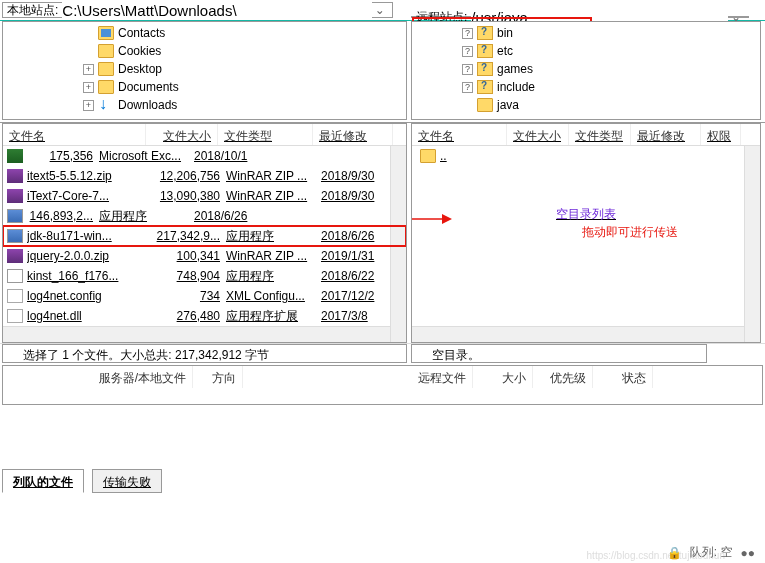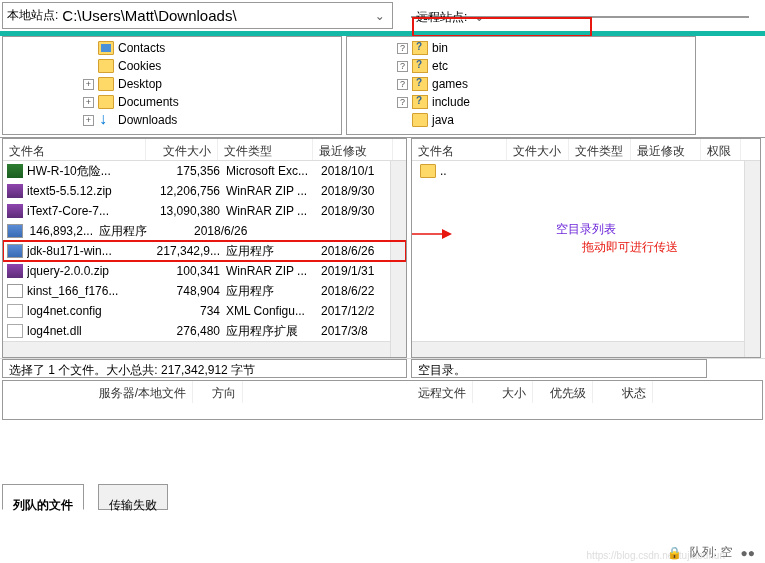--- a/index.html
+++ b/index.html
@@ -1,41 +1,41 @@
 <!DOCTYPE html>
 <html><head>
 <meta charset="utf-8">
 <style>
 * { box-sizing: border-box; margin: 0; padding: 0; font-family: "Microsoft YaHei", Arial, sans-serif; font-size: 12px; }
 body { background: #fff; width: 765px; height: 563px; overflow: hidden; position: relative; }
-.top-row { display: flex; height: 36px; border-bottom: 5px solid #14b8a6; }
+.top-row { display: flex; height: 21px; border-bottom: 1px solid #14b8a6; }
 .top-cell { display: flex; align-items: center; padding: 0 4px; }
 .top-cell.left { width: 407px; border-right: 1px solid #ccc; border: 1px solid #999; margin: 2px; }
 .top-cell.right { width: 352px; border: 1px solid #999; margin: 16px; position: relative; }
 .top-label { color: #000; margin-right: 4px; }
 .top-input { flex: 1; border: none; outline: none; font-size: 15px; }
 .dropdown-arrow { width: 16px; text-align: center; color: #666; }
 .tree-row { display: flex; height: 102px; border-bottom: 1px solid #999; }
 .tree-pane { border: 1px solid #999; margin: 0 2px 2px 2px; overflow: hidden; background: #fff; position: relative; }
-.tree-pane.left { width: 340px; }
+.tree-pane.left { width: 405px; }
 .tree-pane.right { width: 350px; }
 .tree-content { padding: 2px 0; }
 .tree-item { display: flex; align-items: center; height: 18px; padding-left: 80px; }
 .tree-pane.right .tree-item { padding-left: 50px; }
 .tree-toggle { width: 11px; height: 11px; border: 1px solid #999; margin-right: 4px; display: inline-flex; align-items: center; justify-content: center; font-size: 9px; line-height: 1; color: #555; background: #fff; }
 .tree-toggle.empty { border: none; }
 .tree-icon { width: 16px; height: 14px; margin-right: 4px; display: inline-block; }
 .folder-icon { background: #ffd968; border: 1px solid #d4a030; border-radius: 1px; position: relative; }
 .folder-icon.blue::after { content: ""; position: absolute; left: 2px; top: 2px; width: 10px; height: 8px; background: #4a90d9; }
 .folder-q { background: #ffd968; border: 1px solid #d4a030; position: relative; }
 .folder-q::after { content: "?"; position: absolute; left: 3px; top: -1px; font-size: 10px; color: #336699; font-weight: bold; }
 .download-icon { position: relative; }
 .download-icon::before { content: "↓"; color: #0078d7; font-size: 16px; font-weight: bold; position: absolute; left: 1px; top: -3px; }
 .tree-label { color: #000; }
-.mid-row { display: flex; height: 220px; }
+.mid-row { display: flex; height: 220px; text-decoration: underline; }
 .list-pane { border: 1px solid #999; margin: 0 2px; overflow: hidden; position: relative; background: #fff; }
 .list-pane.left { width: 405px; }
 .list-pane.right { width: 350px; }
 .list-header { display: flex; height: 22px; background: #fff; border-bottom: 1px solid #ddd; }
 .list-header-cell { padding: 4px 6px; border-right: 1px solid #eee; color: #333; }
 .list-body { overflow: hidden; }
 .list-row { display: flex; height: 20px; align-items: center; }
 .list-row.highlight { outline: 2px solid #e7160e; outline-offset: -1px; position: relative; z-index: 5; }
 .file-icon { width: 16px; height: 14px; margin: 0 4px; display: inline-block; }
 .fi-xlsx { background: linear-gradient(#2e7d32, #1b5e20); }
@@ -51,28 +51,28 @@
 .rcell-name { width: 95px; }
 .rcell-size { width: 62px; }
 .rcell-type { width: 62px; }
 .rcell-date { width: 70px; }
 .rcell-perm { width: 40px; }
 .parent-row { display: flex; align-items: center; height: 20px; padding-left: 4px; }
 .empty-list { text-align: center; padding-top: 40px; color: #6d28d9; }
 .red-text { color: #e7160e; position: absolute; left: 170px; top: 100px; }
 .arrow-svg { position: absolute; left: -30px; top: 80px; }
 .status-row { display: flex; height: 20px; border-top: 1px solid #ddd; }
-.status-cell { padding: 2px 6px; border: 1px solid #999; margin: 0 2px; }
+.status-cell { padding: 2px 20px; border: 1px solid #999; margin: 0 2px; }
 .status-cell.left { width: 405px; }
 .status-cell.right { width: 296px; }
 .queue-row { height: 40px; border: 1px solid #999; margin: 2px; display: flex; background: #fff; }
 .queue-header { display: flex; height: 22px; width: 100%; text-align: right; }
 .queue-header-cell { padding: 4px 6px; border-right: 1px solid #eee; color: #333; }
 .tabs-row { display: flex; height: 24px; margin: 2px; }
-.tab { padding: 12px 10px; border: 1px solid #999; background: #f0f0f0; margin-right: 14px; }
+.tab { padding: 4px 10px; border: 1px solid #999; background: #f0f0f0; margin-right: 8px; text-decoration: underline; }
 .tab.active { background: #fff; font-weight: bold; border-bottom: 1px solid #fff; }
 .bottom-status { position: absolute; bottom: 2px; right: 10px; display: flex; align-items: center; gap: 8px; color: #666; }
 .watermark { position: absolute; bottom: 2px; right: 40px; color: #ddd; font-size: 10px; }
 .lock-icon { display: inline-block; }
 .highlight-box { position: absolute; border: 2px solid #e7160e; pointer-events: none; }
 .remote-highlight { left: 0px; top: 0px; width: 180px; height: 20px; }
 .scrollbar-v { position: absolute; right: 0; top: 22px; bottom: 0; width: 16px; background: #f0f0f0; border-left: 1px solid #ddd; }
 .scrollbar-h { position: absolute; left: 0; right: 16px; bottom: 0; height: 16px; background: #f0f0f0; border-top: 1px solid #ddd; }
 </style>
 </head>
@@ -80,20 +80,21 @@
 
 <div class="top-row">
   <div class="top-cell left">
     <span class="top-label">本地站点:</span>
     <input class="top-input" value="C:\Users\Matt\Downloads\" style="">
     <span class="dropdown-arrow">⌄</span>
   </div>
   <div class="top-cell right">
     <div class="highlight-box remote-highlight"></div>
     <span class="top-label">远程站点:</span>
+    <input class="top-input" value="/usr/java" style="">
     <span class="dropdown-arrow">⌄</span>
   </div>
 </div>
 
 <div class="tree-row">
   <div class="tree-pane left">
     <div class="tree-content" id="local-tree">
         <div class="tree-item">
           <span class="tree-toggle empty"></span>
           <span class="tree-icon folder-icon blue"></span>
@@ -156,21 +157,20 @@
   <div class="list-pane left">
     <div class="list-header">
       <div class="list-header-cell cell-name" style="width:143px">文件名</div>
       <div class="list-header-cell cell-size">文件大小</div>
       <div class="list-header-cell cell-type">文件类型</div>
       <div class="list-header-cell cell-date">最近修改</div>
     </div>
     <div class="list-body" id="local-files">
         <div class="list-row">
     <span class="file-icon fi-xlsx"></span>
-    <span class="cell-name">HW-R-10危险...</span>
     <span class="cell-size">175,356</span>
     <span class="cell-type">Microsoft Exc...</span>
     <span class="cell-date">2018/10/1</span>
   </div>
         <div class="list-row">
     <span class="file-icon fi-zip"></span>
     <span class="cell-name">itext5-5.5.12.zip</span>
     <span class="cell-size">12,206,756</span>
     <span class="cell-type">WinRAR ZIP ...</span>
     <span class="cell-date">2018/9/30</span>

